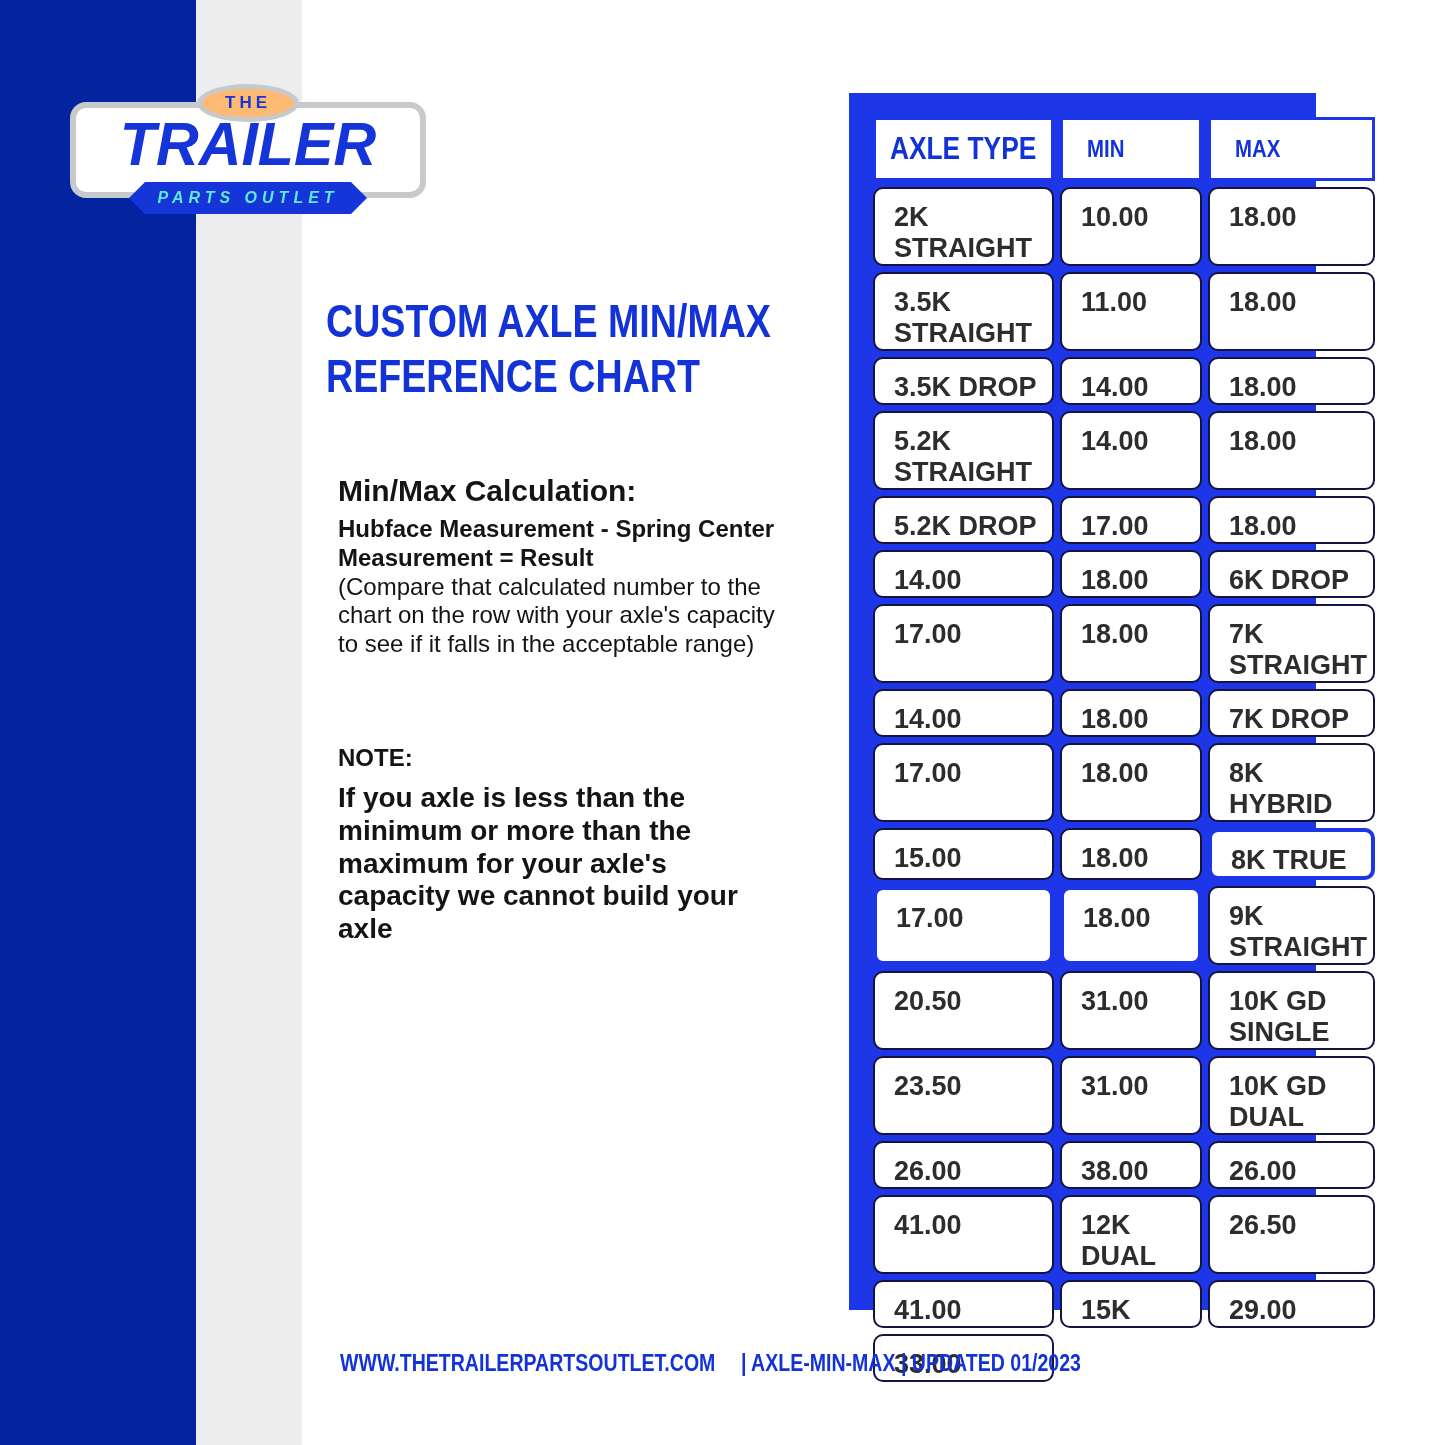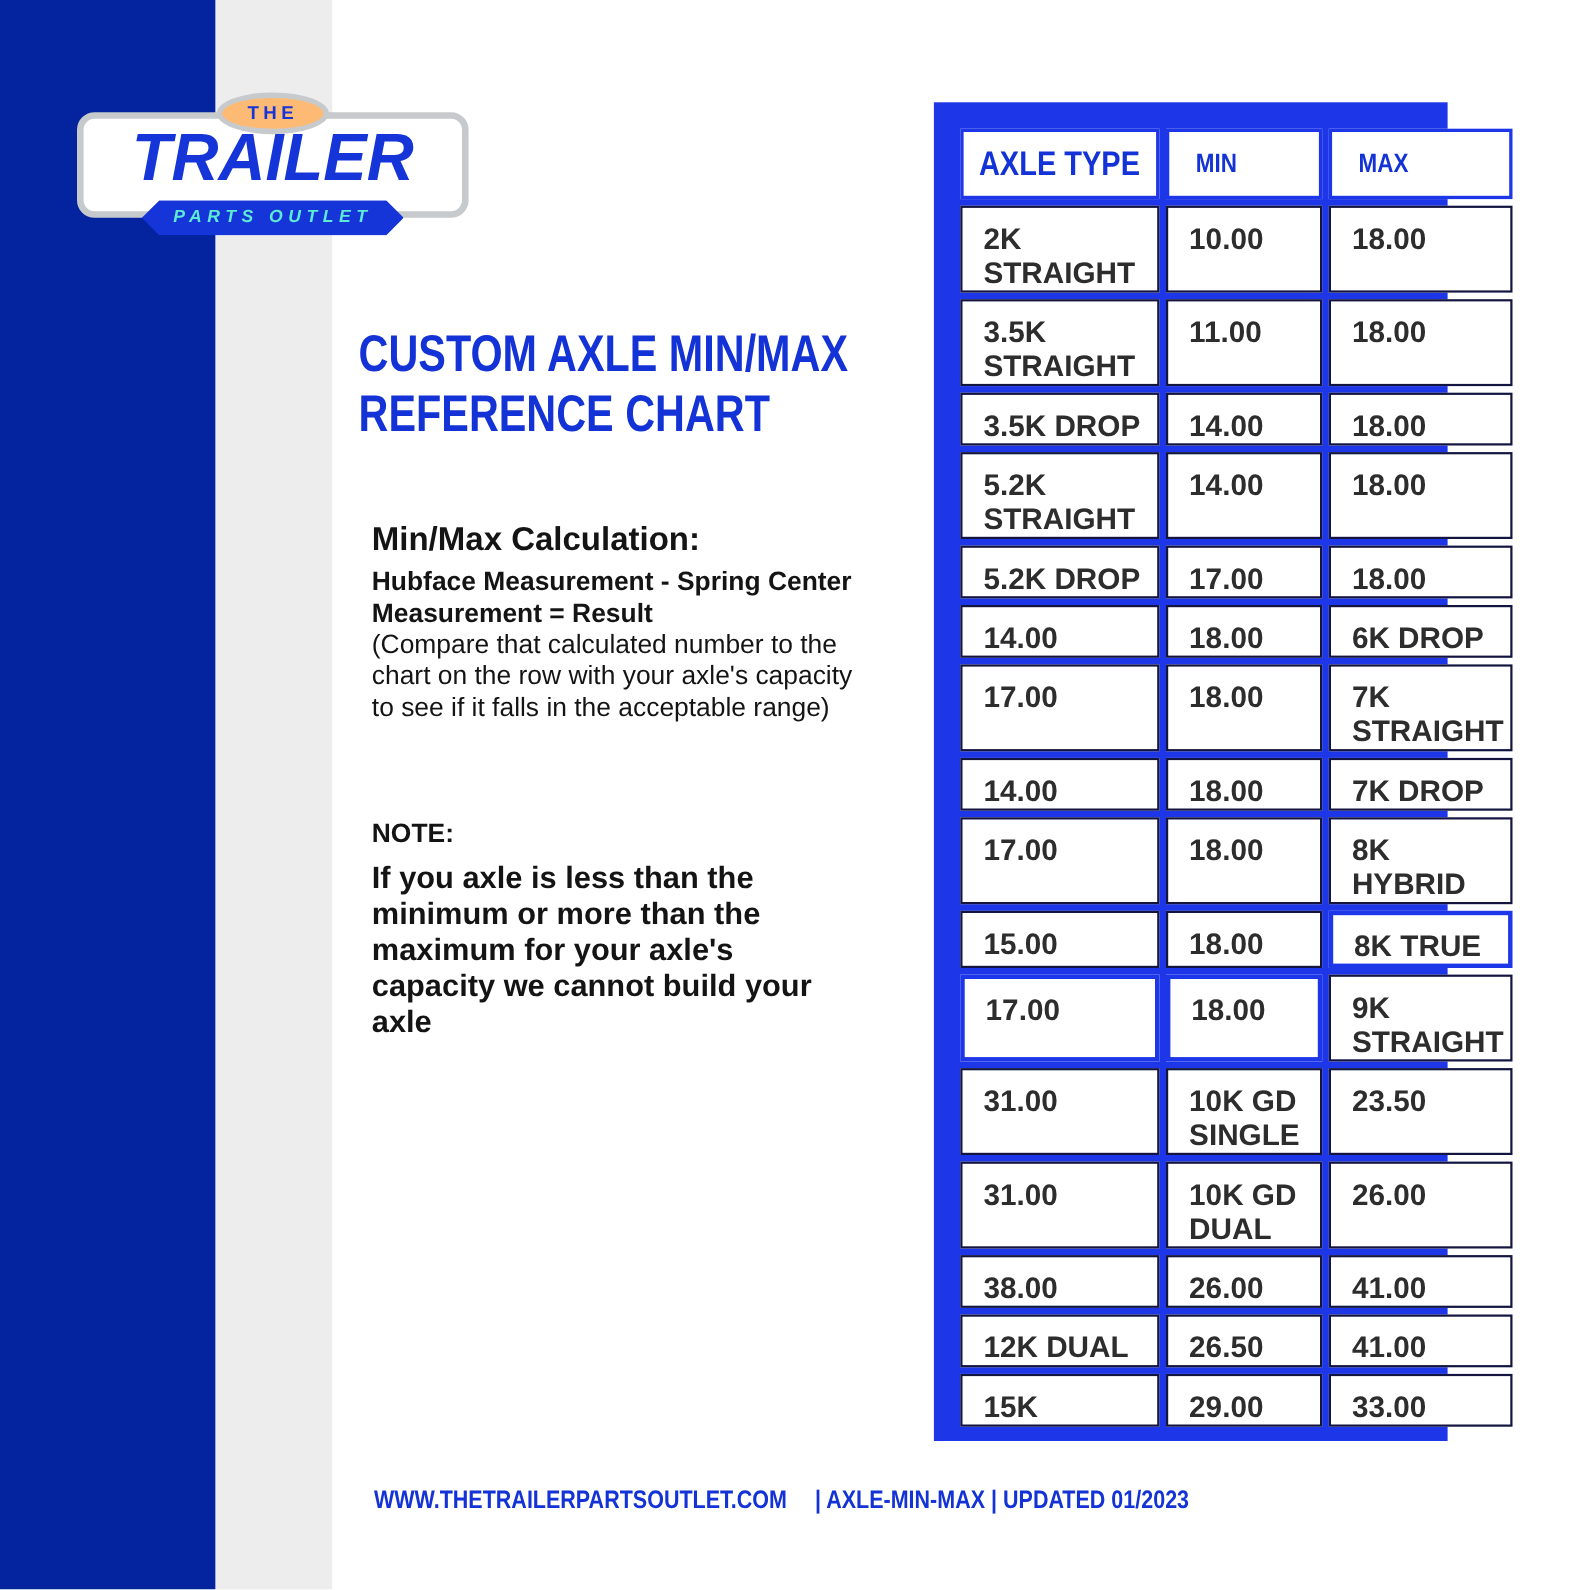--- a/index.html
+++ b/index.html
@@ -39,21 +39,21 @@
   .note{position:absolute;left:338px;top:744px;width:434px;color:#141414;}
   .note-title{font-size:24px;font-weight:bold;margin-bottom:10px;}
   .note-body{font-size:28px;font-weight:bold;line-height:1.17;}
 
   
   .axle-table{position:absolute;left:849px;top:93px;width:467px;height:1217px;
     background:#1c36e8;box-sizing:border-box;padding:24px;
     display:grid;grid-template-columns:181px 142px 1fr;grid-template-rows:64px repeat(17,1fr);gap:6px;}
   .cell{background:#ffffff;border:2px solid #131440;box-sizing:border-box;
     display:flex;color:#2d2d2d;font-weight:bold;font-size:27px;}
-  .cell.data{align-items:flex-start;padding:13px 6px 0 19px;}
+  .cell.data{align-items:flex-start;padding:13px 6px 0 19px;border-radius:10px;}
   .cell.head{align-items:center;color:#1433d6;border:3px solid #1c36e8;}
   .cell.head .cond{display:inline-block;transform:scale(0.85,1);white-space:nowrap;}
   .cell.head.c0{justify-content:center;font-size:31px;}
   .cell.head.c0 .cond{transform-origin:center;}
   .cell.head.cnum{padding-left:24px;font-size:24px;}
   .cell.head.cnum .cond{transform-origin:0 50%;}
   .cell.hl{border:4px solid #1c36e8;}
 
   
   .footer{position:absolute;left:340px;top:1350px;color:#1433d6;font-weight:bold;
@@ -125,20 +125,21 @@
     <div class="cell data">7K DROP</div>
     <div class="cell data">17.00</div>
     <div class="cell data">18.00</div>
     <div class="cell data">8K HYBRID</div>
     <div class="cell data">15.00</div>
     <div class="cell data">18.00</div>
     <div class="cell data hl">8K TRUE</div>
     <div class="cell data hl">17.00</div>
     <div class="cell data hl">18.00</div>
     <div class="cell data">9K STRAIGHT</div>
+    <div class="cell data">20.50</div>
     <div class="cell data">31.00</div>
     <div class="cell data">10K GD SINGLE</div>
     <div class="cell data">23.50</div>
     <div class="cell data">31.00</div>
     <div class="cell data">10K GD DUAL</div>
     <div class="cell data">26.00</div>
     <div class="cell data">38.00</div>
     <div class="cell data">26.00</div>
     <div class="cell data">41.00</div>
     <div class="cell data">12K DUAL</div>

